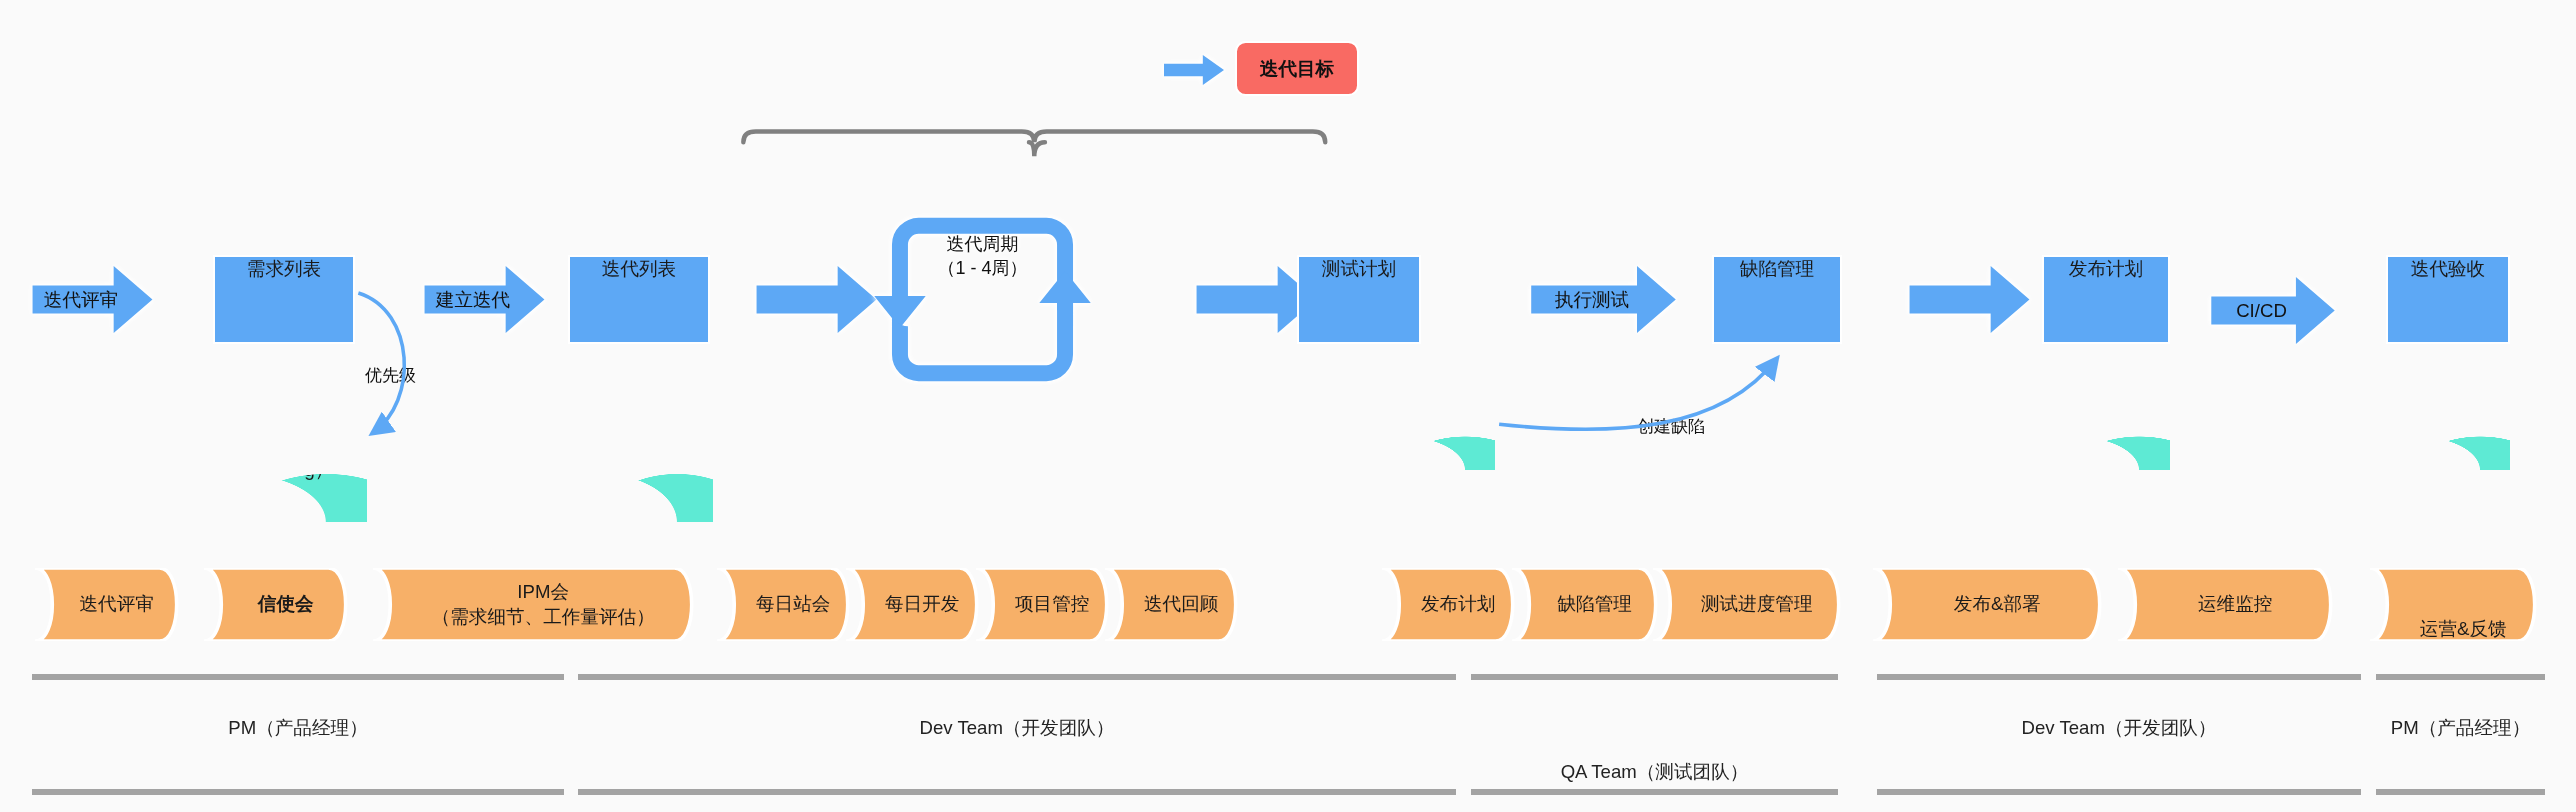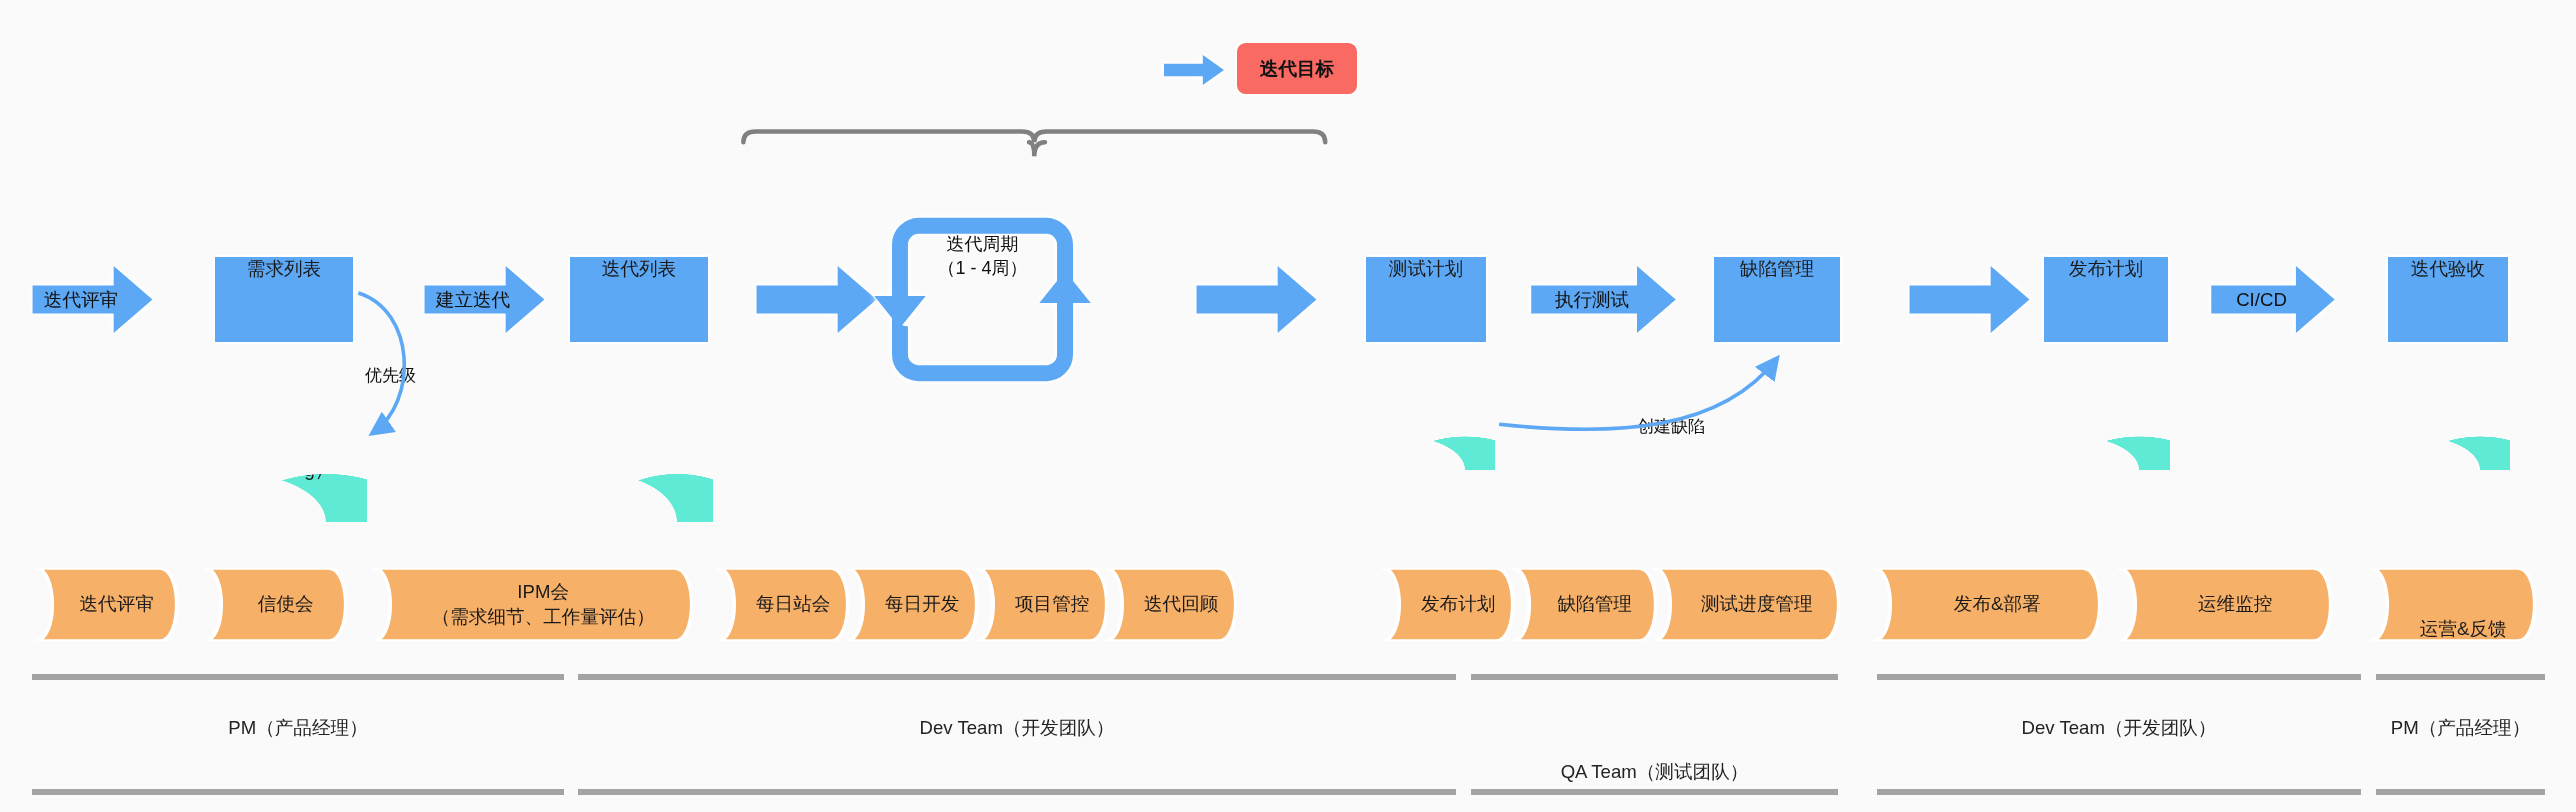--- a/index.html
+++ b/index.html
@@ -189,21 +189,21 @@
                 font-size:18px;line-height:1.35;color:#111;white-space:pre-line;">迭代周期
 （1 - 4周）</div>
   </div>
 
   <div class="n arrow halo" style="left:1196px;top:266px;width:121px;height:67px;">
     <svg width="121" height="67" viewBox="0 0 136 76">
       <path d="M0 22 H92 V0 L136 38 L92 76 V54 H0 Z" fill="#5DA8F5"></path>
     </svg>
   </div>
 
-  <div class="n box" style="left:1364px;top:255px;width:124px;height:89px;">
+  <div class="n box" style="left:1297px;top:255px;width:124px;height:89px;">
     <span>测试计划</span>
   </div>
 
   <div class="n flag" style="left:1371px;top:371px;width:124px;height:99px;padding-top:25px;">
     <span>测试用例</span>
   </div>
 
   <div class="n arrow halo" style="left:1531px;top:266px;width:145px;height:67px;">
     <svg width="145" height="67" viewBox="0 0 164 76">
       <path d="M0 22 H120 V0 L164 38 L120 76 V54 H0 Z" fill="#5DA8F5"></path>
@@ -222,21 +222,21 @@
   </div>
 
   <div class="n box" style="left:2042px;top:255px;width:128px;height:89px;">
     <span>发布计划</span>
   </div>
 
   <div class="n flag" style="left:2042px;top:371px;width:128px;height:99px;padding-top:25px;">
     <span>发布评审</span>
   </div>
 
-  <div class="n arrow halo" style="left:2211px;top:266px;width:124px;height:67px;">
+  <div class="n arrow halo" style="left:2211px;top:277px;width:124px;height:67px;">
     <svg width="124" height="67" viewBox="0 0 140 76">
       <path d="M0 22 H96 V0 L140 38 L96 76 V54 H0 Z" fill="#5DA8F5"></path>
     </svg>
     <div class="lbl">CI/CD</div>
   </div>
 
   <div class="n box" style="left:2386px;top:255px;width:124px;height:89px;">
     <span>迭代验收</span>
   </div>
 
@@ -247,21 +247,21 @@
   <div class="conn-lbl" style="left:365px;top:364px;">优先级</div>
   <div class="conn-lbl" style="left:1637px;top:415px;">创建缺陷</div>
 
   <div class="pill" style="left:35px;top:568px;width:151px;height:73px;">
     <svg class="pbg" width="151" height="73" viewBox="0 0 170 82" preserveAspectRatio="none">
       <path d="M0 0 H140 C166 0 166 82 140 82 H0 C26 82 26 0 0 0 Z" fill="#F7B068" stroke="#fff" stroke-width="4"></path>
     </svg>
     <span class="ptx">迭代评审</span>
   </div>
 
-  <div class="pill" style="left:204px;top:568px;width:151px;height:73px;">
+  <div class="pill" style="left:204px;top:568px;width:151px;height:73px;font-weight:bold;">
     <svg class="pbg" width="151" height="73" viewBox="0 0 170 82" preserveAspectRatio="none">
       <path d="M0 0 H140 C166 0 166 82 140 82 H0 C26 82 26 0 0 0 Z" fill="#F7B068" stroke="#fff" stroke-width="4"></path>
     </svg>
     <span class="ptx">信使会</span>
   </div>
 
   <div class="pill" style="left:373px;top:568px;width:328px;height:73px;">
     <svg class="pbg" width="328" height="73" viewBox="0 0 370 82" preserveAspectRatio="none">
       <path d="M0 0 H340 C366 0 366 82 340 82 H0 C26 82 26 0 0 0 Z" fill="#F7B068" stroke="#fff" stroke-width="4"></path>
     </svg>

